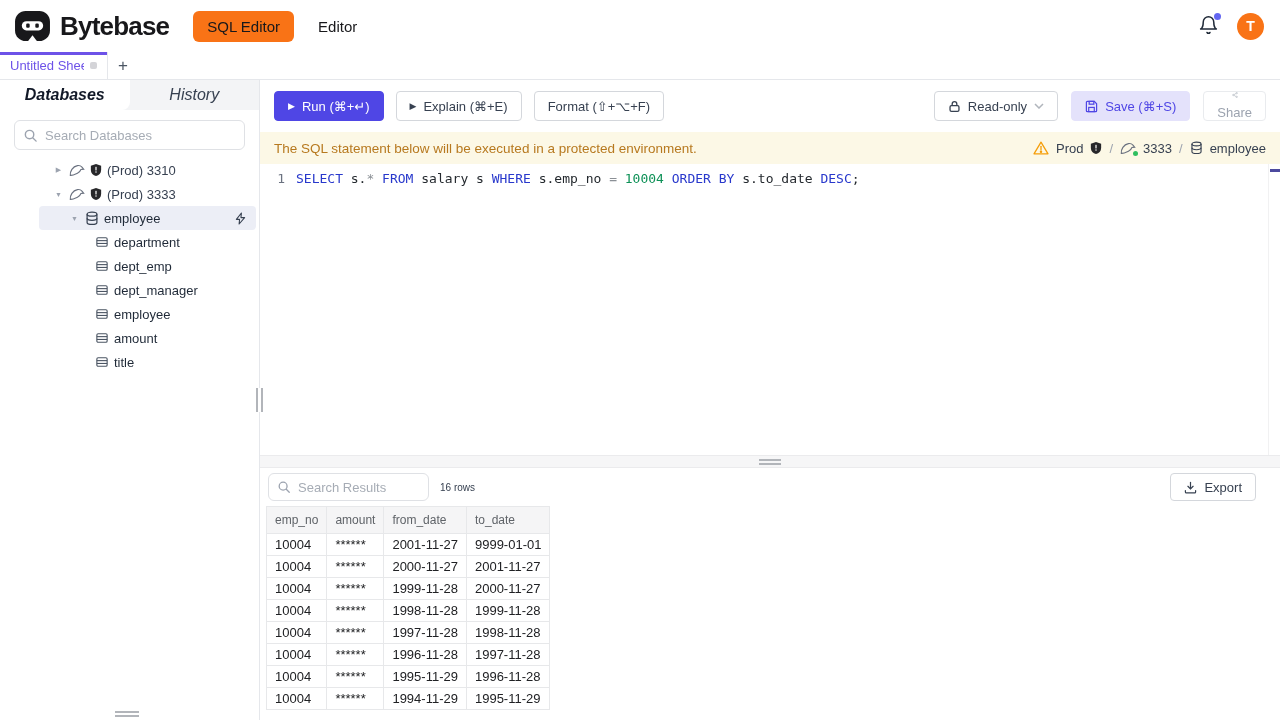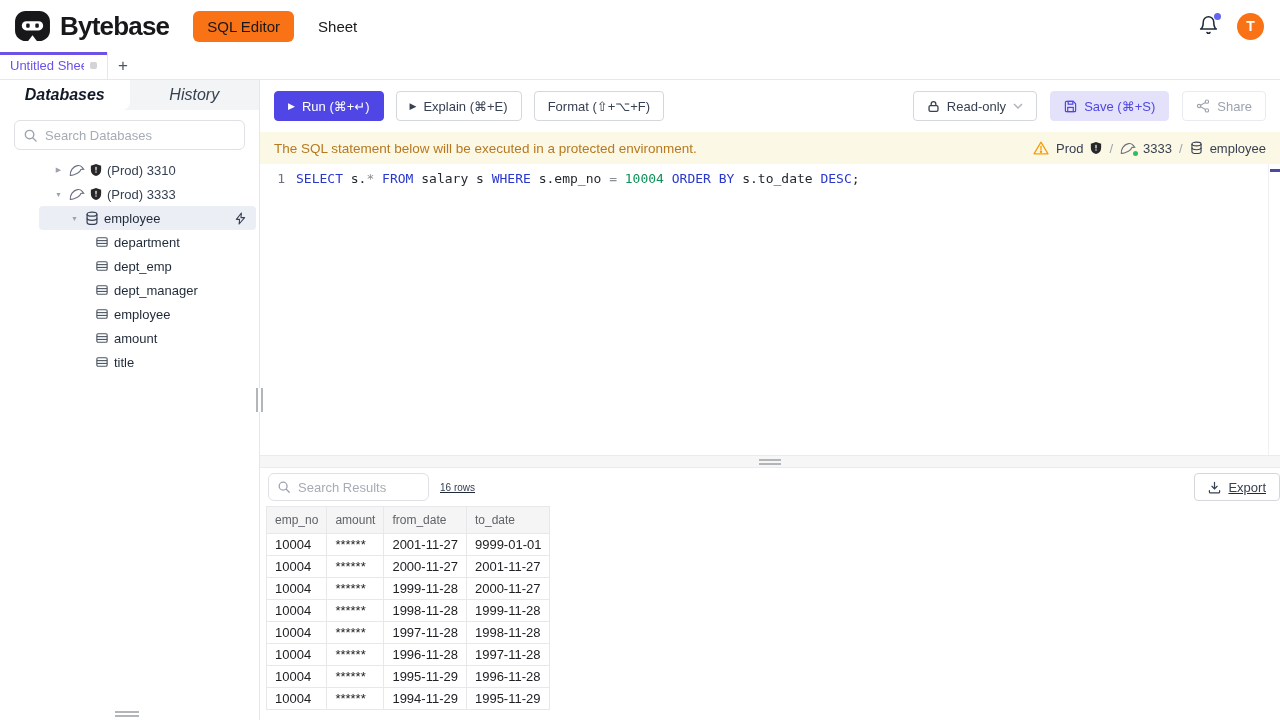--- a/index.html
+++ b/index.html
@@ -48,21 +48,21 @@
   .v-handle { position:absolute; top:308px; right:-4px; width:7px; height:24px; border-left:2px solid #b2b5ba; border-right:2px solid #b2b5ba; background:#fff; cursor:col-resize; z-index:3; }
   .h-handle { position:absolute; bottom:3px; left:115px; width:24px; height:6px; border-top:2px solid #b2b5ba; border-bottom:2px solid #b2b5ba; cursor:row-resize; }
 
   
   .main { flex:1; display:flex; flex-direction:column; min-width:0; }
   .toolbar { height:52px; flex:none; display:flex; align-items:center; padding:0 14px; gap:12px; }
   .btn { height:30px; display:inline-flex; align-items:center; gap:7px; padding:0 13px; border-radius:4px; font-size:13px; background:#fff; border:1px solid #d4d7dc; color:#374151; cursor:pointer; font-family:inherit; white-space:nowrap; }
   .btn .play { font-size:9px; line-height:1; }
   .btn-run { background:#4f46e5; border-color:#4f46e5; color:#fff; }
   .btn-save { background:#e4e2fb; border-color:#e4e2fb; color:#4f46e5; font-weight:500; }
-  .btn-share { border-color:#e9ebee; color:#9ca3af; }
+  .btn-share { border-color:#e9ebee; color:#9ca3af;flex-direction:column; }
   .toolbar-right { margin-left:auto; display:flex; align-items:center; gap:13px; }
 
   
   .banner { height:30px; flex:none; background:#fcf8e6; display:flex; align-items:center; padding:16px 14px; }
   .banner-msg { font-size:13.5px; color:#b7791f; }
   .banner-ctx { margin-left:auto; display:flex; align-items:center; gap:7px; font-size:13px; color:#374151; }
   .banner-ctx .sep { color:#9ca3af; }
   .mysql-wrap { position:relative; display:flex; }
   .status-dot { position:absolute; right:-2px; bottom:-1px; width:5px; height:5px; border-radius:50%; background:#2fbf5f; }
 
@@ -77,21 +77,21 @@
   .tok-plain { color:#24292e; }
   .overview-ruler { position:absolute; top:0; right:0; width:12px; height:100%; border-left:1px solid #f1f1f2; }
   .ruler-marker { margin:5px 0 0 1px; width:10px; height:2.5px; background:#4c4a9e; }
 
   
   .splitter { height:13px; flex:none; background:#f6f6f7; border-top:1px solid #ebebed; border-bottom:1px solid #ebebed; display:flex; align-items:center; justify-content:center; cursor:row-resize; }
   .grip { width:22px; height:6px; border-top:2px solid #b2b5ba; border-bottom:2px solid #b2b5ba; }
 
   
   .results { height:252px; flex:none; display:flex; flex-direction:column; }
-  .results-toolbar { height:38px; flex:none; display:flex; align-items:center; gap:11px; padding:0 0 0 8px;text-decoration:underline; }
+  .results-toolbar { height:38px; flex:none; display:flex; align-items:center; gap:11px; padding:0 24px 0 8px; }
   .results-search { position:relative; width:161px; }
   .results-search svg { position:absolute; left:9px; top:7px; }
   .results-search input { width:100%; height:28px; border:1px solid #dfe1e5; border-radius:6px; padding:0 8px 0 29px; font-size:13px; outline:none; font-family:inherit; }
   .results-search input::placeholder { color:#a6acb5; }
   .row-count { font-size:10px; color:#374151; }
   .btn-export { margin-left:auto; height:28px; }
   .results-body { flex:1; overflow:hidden; padding-left:6px; }
   table.grid { border-collapse:collapse; table-layout:fixed; }
   table.grid th { background:#f5f5f6; color:#5f6368; font-weight:500; font-size:12px; text-align:left; padding:6px 8px; border:1px solid #e7e8ea; cursor:pointer; white-space:nowrap; }
   table.grid td { font-size:13px; color:#202124; padding:3px 8px; border:1px solid #e7e8ea; white-space:nowrap; cursor:default; }
@@ -109,21 +109,21 @@
         <rect x="1" y="1" width="36" height="31" rx="11" fill="#18181b"></rect>
         <rect x="8" y="11.5" width="22" height="9.5" rx="4.7" fill="#fff"></rect>
         <rect x="12.5" y="14" width="3.6" height="4.4" rx="1.2" fill="#18181b"></rect>
         <rect x="21.9" y="14" width="3.6" height="4.4" rx="1.2" fill="#18181b"></rect>
         <path d="M14.5 32 L19 26 L23.5 32 Z" fill="#fff"></path>
       </svg>
       <span class="brand-text">Bytebase</span>
     </div>
     <nav class="top-nav">
       <a class="nav-item active">SQL Editor</a>
-      <a class="nav-item">Sheet</a>
+      <a class="nav-item">Editor</a>
     </nav>
     <div class="topbar-right">
       <div class="bell-wrap">
         <svg viewBox="0 0 24 24" width="21" height="21" fill="none" stroke="#1f2937" stroke-width="1.7" stroke-linecap="round" stroke-linejoin="round">
           <path d="M18 8a6 6 0 0 0-12 0c0 7-3 8-3 8h18s-3-1-3-8"></path>
           <path d="M13.7 20a2 2 0 0 1-3.4 0"></path>
         </svg>
         <span class="bell-badge"></span>
       </div>
       <div class="avatar">T</div>

